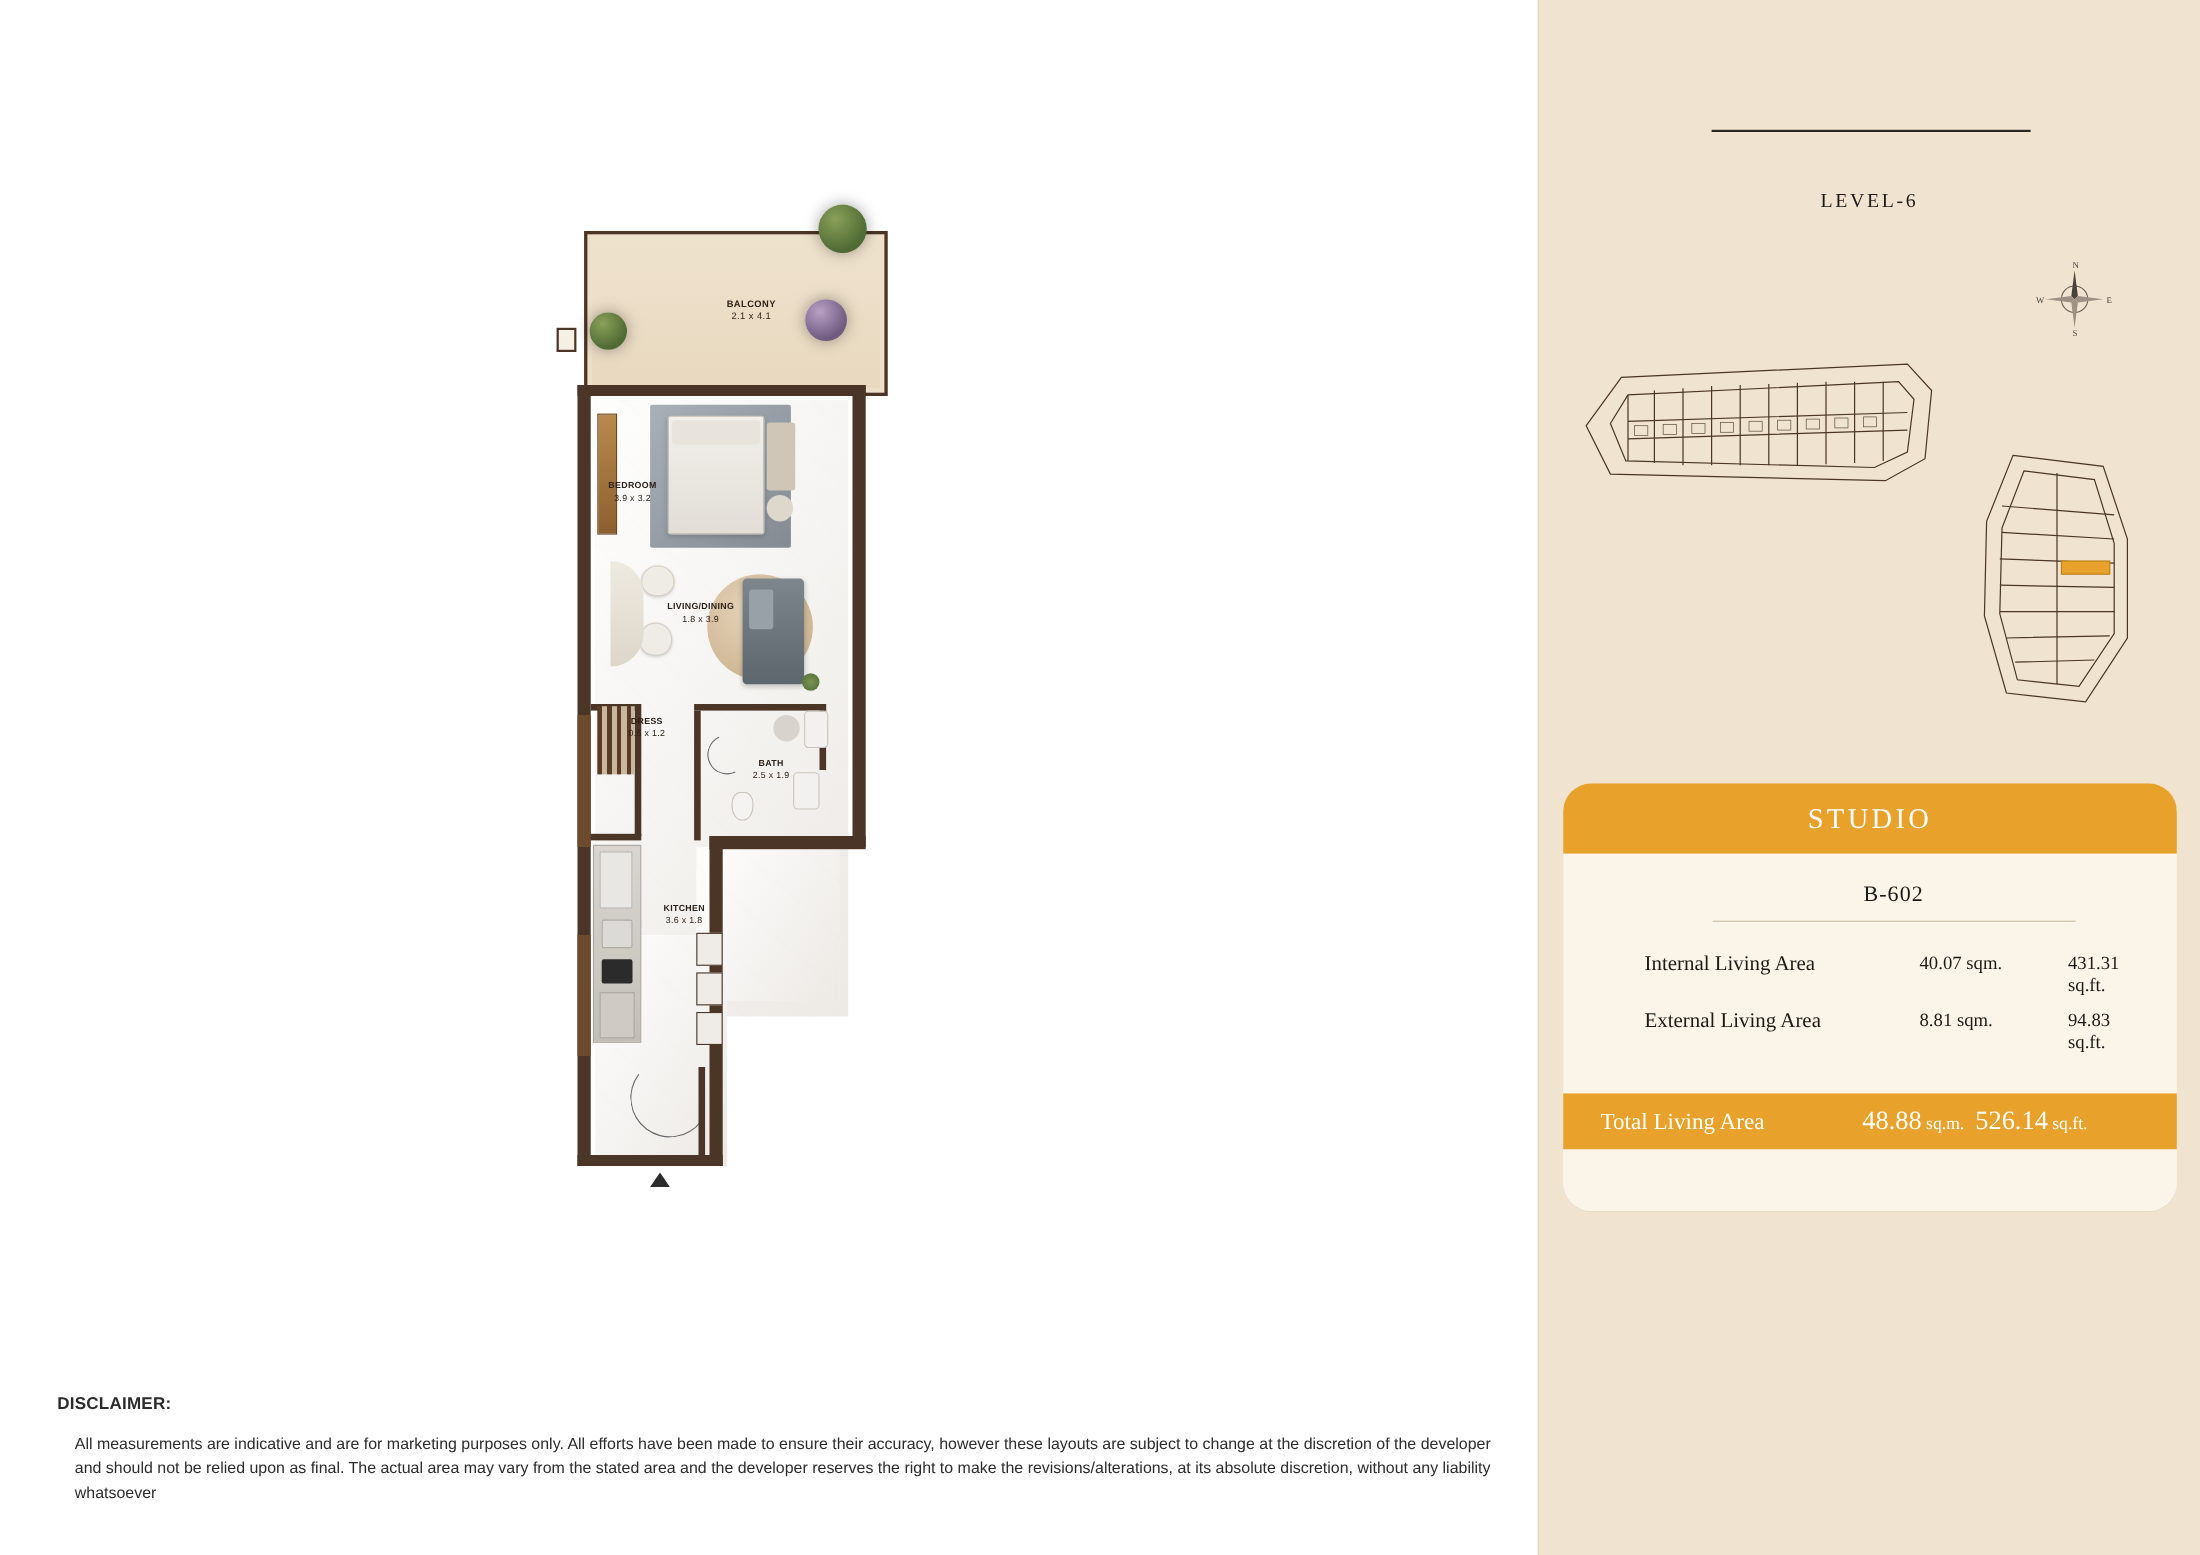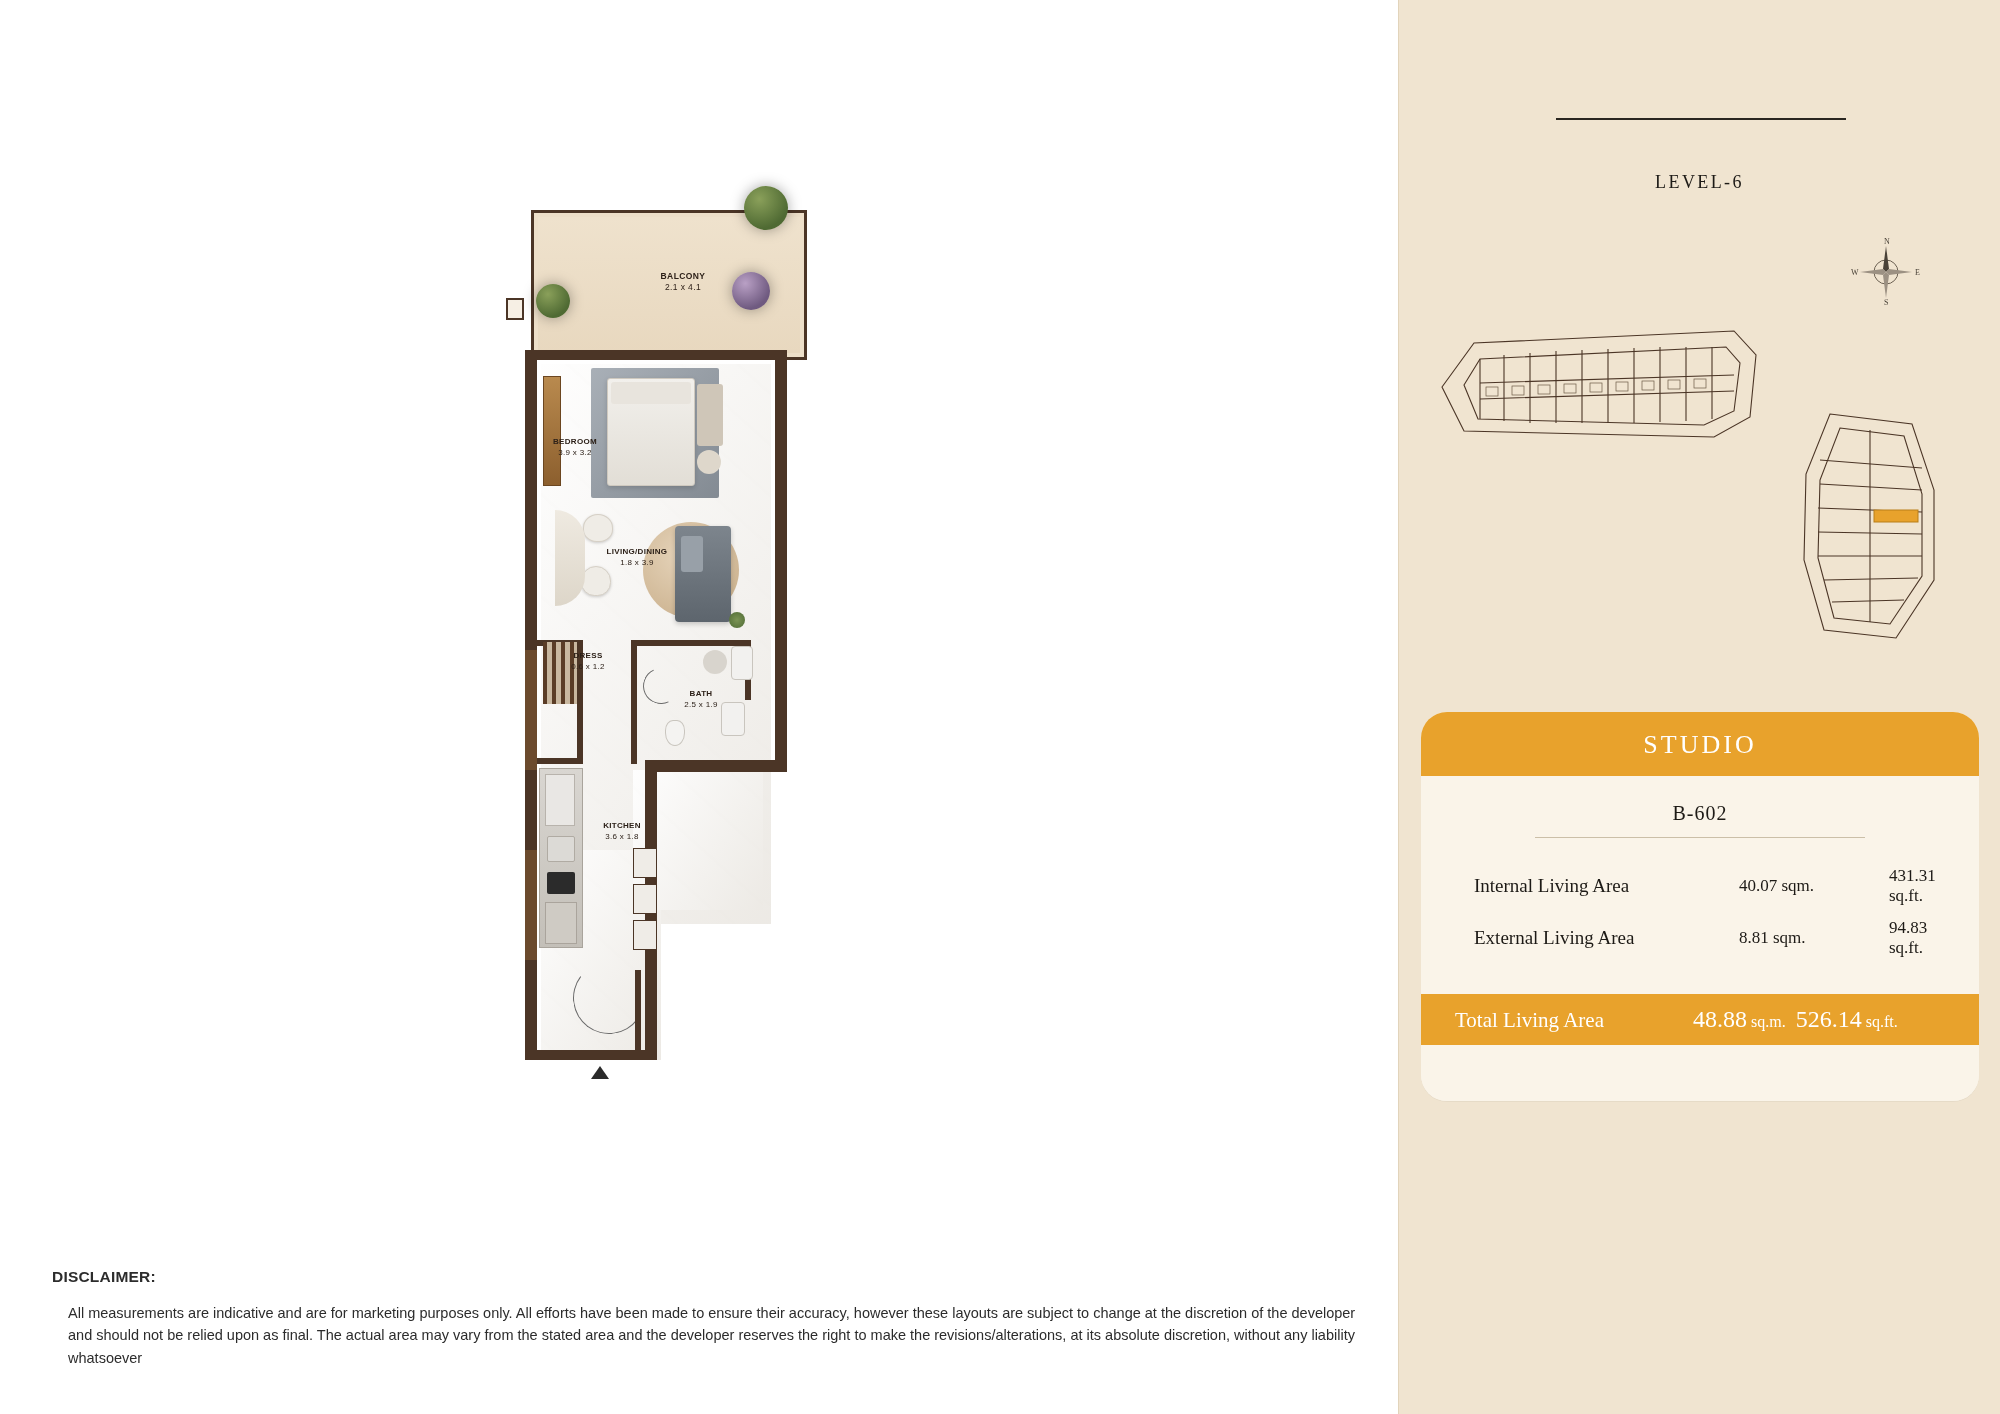--- a/index.html
+++ b/index.html
@@ -176,28 +176,28 @@
     border-radius: 26px;
     overflow: hidden;
     box-shadow: 0 1px 0 rgba(0,0,0,.04);
   }
   .card-head {
     background: #e8a22c; color: #ffffff;
     text-align:center; padding: 18px 0 16px;
     font-family: "Liberation Serif", serif;
     font-size: 26px; letter-spacing: 3px;
   }
-  .card-body { padding: 26px 53px 12px; }
+  .card-body { padding: 26px 31px 12px; margin-left: 43px; }
   .unit-no {
     text-align:center; font-family:"Liberation Serif", serif;
     font-size: 20px; color:#1d1a16; letter-spacing: 1px;
     padding-bottom: 12px; border-bottom: 1px solid #cbbfa8;
     width: 330px; margin: 0 auto 22px;
   }
-  .arow { display:flex; align-items: center; padding: 6px 0; gap: 15px; }
+  .arow { display:flex; align-items: flex-start; padding: 6px 0; }
   .arow .nm {
     flex: 0 0 250px;
     font-family:"Liberation Serif", serif; font-size: 19px; color:#1d1a16;
   }
   .arow .v1 { flex: 0 0 135px; font-family:"Liberation Serif", serif; font-size: 17px; color:#1d1a16; }
   .arow .v2 { flex: 1; font-family:"Liberation Serif", serif; font-size: 17px; color:#1d1a16; }
   .unitsm { font-size: 17px; font-family: Liberation Serif, serif; }
   .total {
     margin-top: 18px;
     background: #e8a22c; color:#fff;

